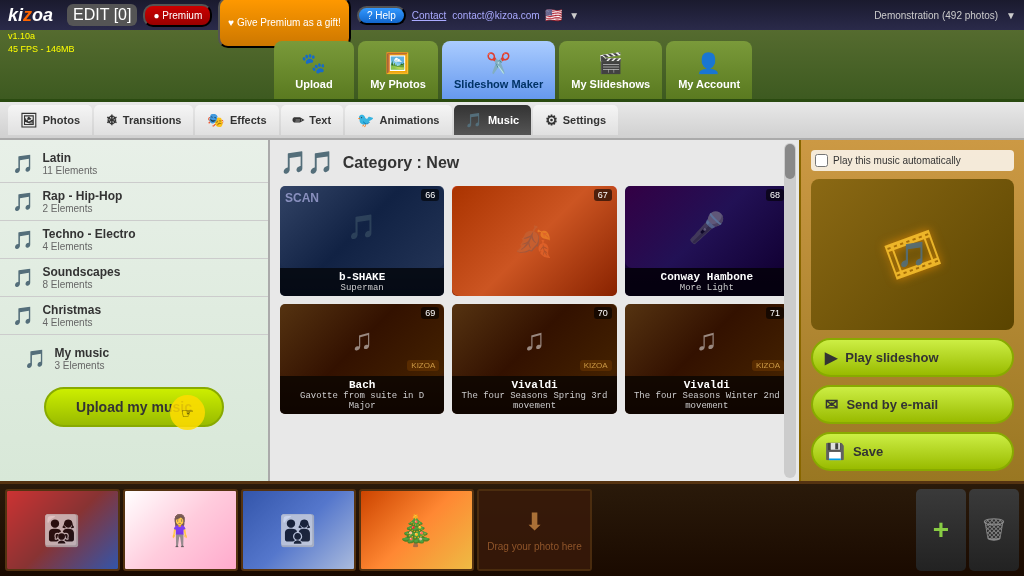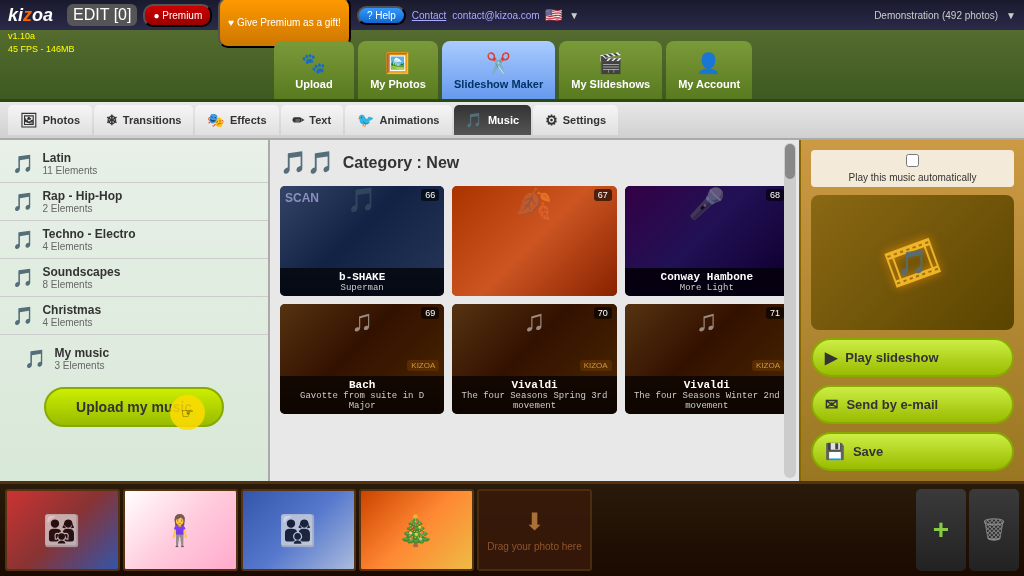--- a/index.html
+++ b/index.html
@@ -150,24 +150,25 @@
       overflow: hidden;
       cursor: pointer;
       position: relative;
       height: 110px;
       display: flex;
       flex-direction: column;
     }
     .music-card-thumb {
       flex: 1;
       display: flex;
-      align-items: flex-start;
+      align-items: center;
       justify-content: center;
       overflow: hidden;
       position: relative;
+      border-radius: 7px;
     }
     .music-card-num {
       position: absolute;
       top: 3px;
       right: 5px;
       background: rgba(0,0,0,0.6);
       color: white;
       font-size: 9px;
       padding: 1px 4px;
       border-radius: 3px;
@@ -201,21 +202,20 @@
     }
     .auto-play-row {
       display: flex;
       align-items: center;
       gap: 5px;
       font-size: 10px;
       color: #333;
       background: rgba(255,255,255,0.8);
       padding: 4px 4px;
       border-radius: 4px;
-      flex-direction: column;
     }
     .music-visual {
       flex: 1;
       background: linear-gradient(135deg, #8B6914, #5a4400);
       border-radius: 8px;
       display: flex;
       align-items: center;
       justify-content: center;
       overflow: hidden;
       position: relative;

